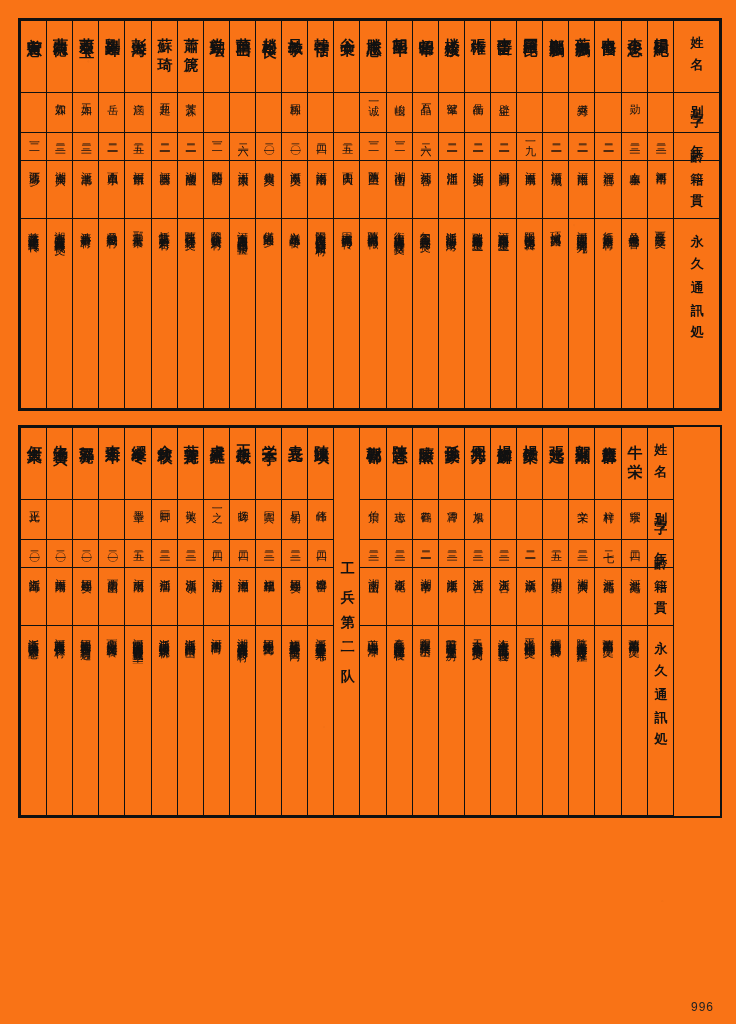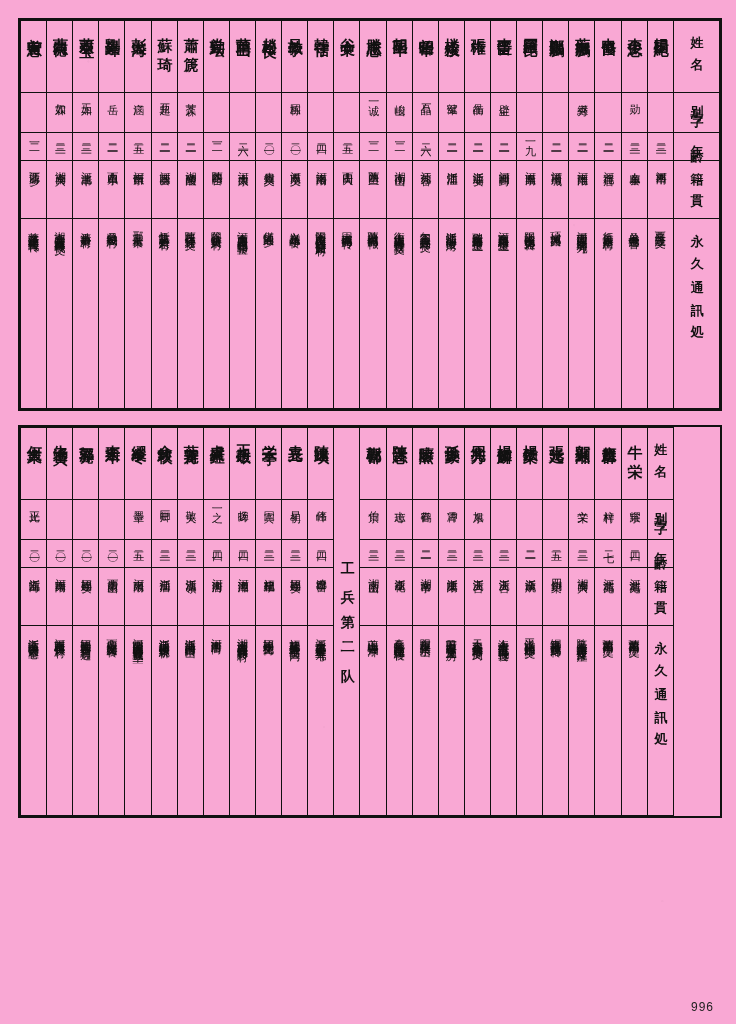--- a/index.html
+++ b/index.html
@@ -14,21 +14,21 @@
     color: #111;
     position: relative;
     overflow: hidden;
   }
   .page {
     position: relative;
     width: 736px;
     height: 1024px;
     box-sizing: border-box;
     padding: 18px 14px 10px 18px;
-    background: #f9a8d4;
+    background: #f97316;
   }
   
   .page::before {
     content: "";
     position: absolute;
     inset: 0;
     background:
       radial-gradient(circle at 12% 6%, rgba(0,0,0,0.025) 0 1px, transparent 1.4px),
       radial-gradient(circle at 78% 22%, rgba(0,0,0,0.02) 0 1px, transparent 1.4px),
       radial-gradient(circle at 44% 71%, rgba(0,0,0,0.02) 0 1px, transparent 1.4px),

